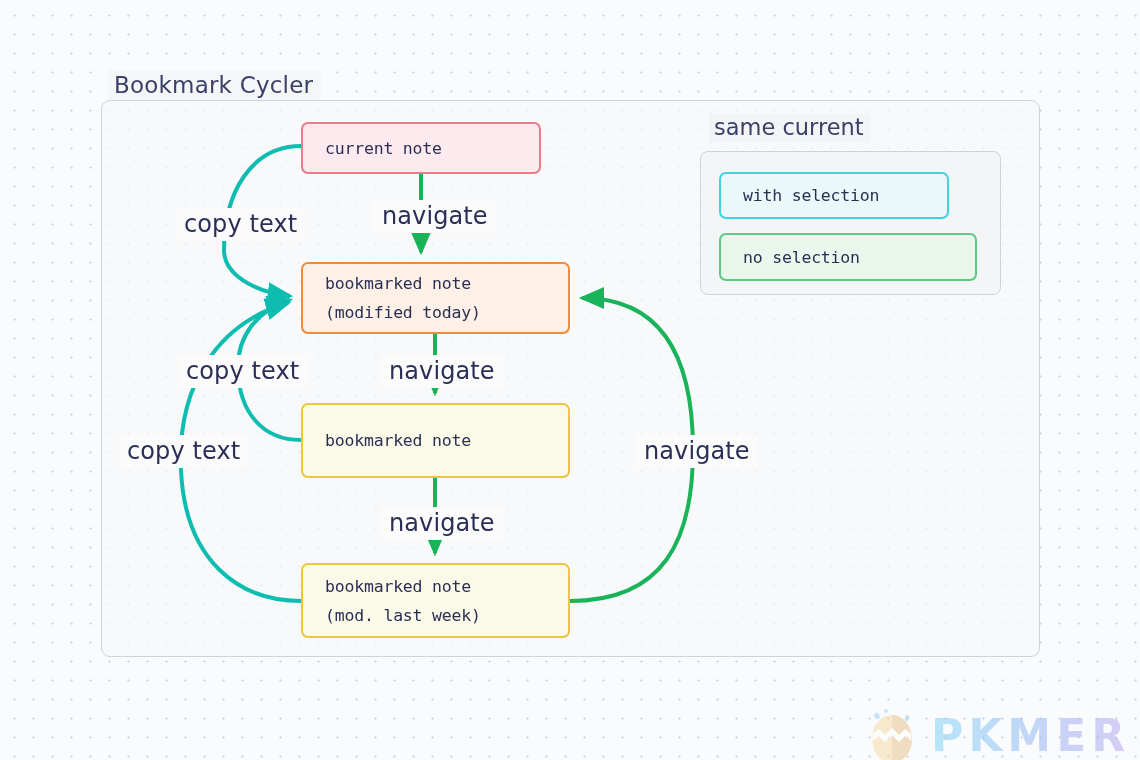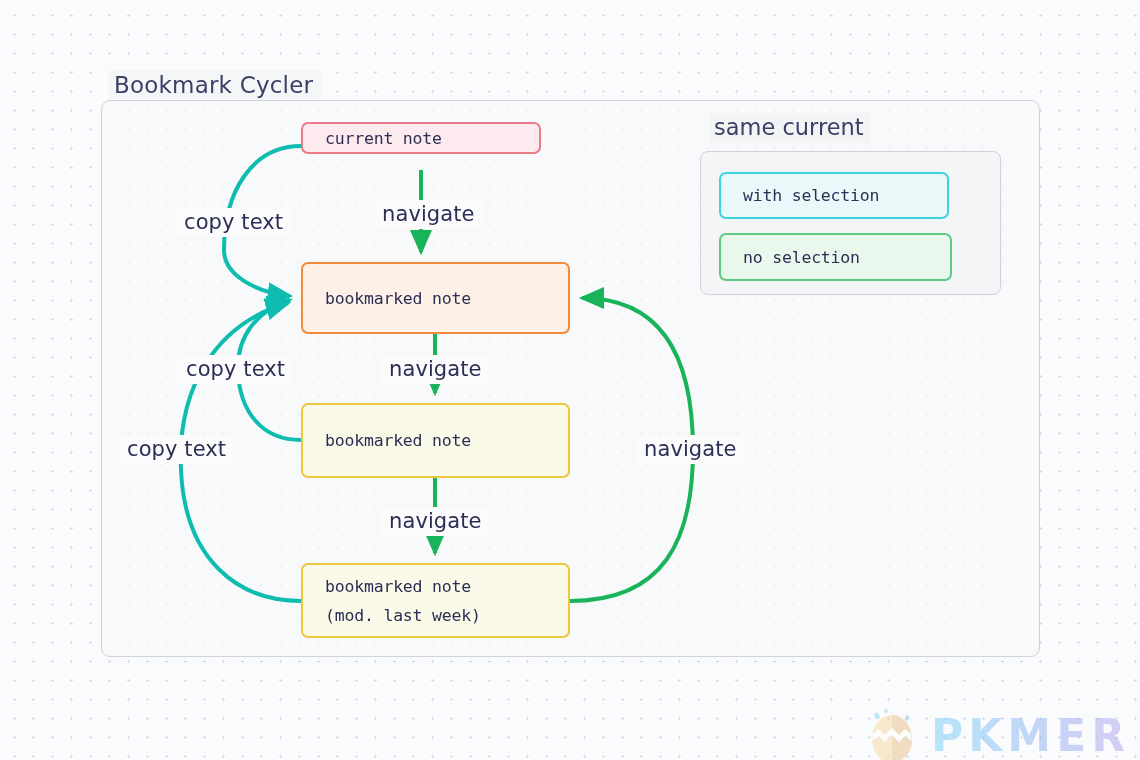--- a/index.html
+++ b/index.html
@@ -68,21 +68,21 @@
     flex-direction: column;
     justify-content: center;
     padding-left: 22px;
     font-size: 16.5px;
     line-height: 29px;
     color: #2b2f55;
     letter-spacing: -0.2px;
     white-space: nowrap;
   }
   .node-current {
-    left: 301px; top: 122px; width: 240px; height: 32px;
+    left: 301px; top: 122px; width: 240px; height: 52px;
     background: #fdeaee;
     border: 2px solid #ea7b89;
   }
   .node-today {
     left: 301px; top: 262px; width: 269px; height: 72px;
     background: #fdf0e6;
     border: 2px solid #f08b3c;
   }
   .node-yesterday {
     left: 301px; top: 403px; width: 269px; height: 75px;
@@ -92,21 +92,21 @@
   .node-lastweek {
     left: 301px; top: 563px; width: 269px; height: 75px;
     background: #fbf9e8;
     border: 2px solid #ecc63f;
   }
 
   
   .edge-label {
     position: absolute;
     font-family: "DejaVu Sans", sans-serif;
-    font-size: 21px;
+    font-size: 24px;
     color: #2b2f55;
     background: #fbfbfc;
     padding: 2px 8px 3px 8px;
     white-space: nowrap;
     letter-spacing: 0.1px;
   }
   .lbl-copy1 { left: 176px; top: 208px; }
   .lbl-copy2 { left: 178px; top: 355px; }
   .lbl-copy3 { left: 119px; top: 435px; }
   .lbl-nav1  { left: 374px; top: 200px; }
@@ -148,21 +148,21 @@
     color: #2b2f55;
     letter-spacing: -0.2px;
     white-space: nowrap;
   }
   .legend-sel {
     left: 719px; top: 172px; width: 230px; height: 47px;
     background: #e9f8f8;
     border: 2px solid #3fd4dd;
   }
   .legend-nosel {
-    left: 719px; top: 233px; width: 233px; height: 48px;
+    left: 719px; top: 233px; width: 258px; height: 48px;
     background: #e9f7ec;
     border: 2px solid #5dc982;
   }
 
   
   .watermark {
     position: absolute;
     left: 866px;
     top: 676px;
     display: flex;
@@ -230,20 +230,21 @@
       <path d="M301,601 C238,601 185,560 181,470 C177,390 214,324 288,303" stroke="#0fbcb0" stroke-width="4" fill="none" marker-end="url(#arrow-teal)"></path>
     </g>
   </svg>
 
   <div class="node node-current">
     <span>current note</span>
   </div>
 
   <div class="node node-today">
     <span>bookmarked note</span>
+    <span>(modified today)</span>
   </div>
 
   <div class="node node-yesterday">
     <span>bookmarked note</span>
   </div>
 
   <div class="node node-lastweek">
     <span>bookmarked note</span>
     <span>(mod. last week)</span>
   </div>

